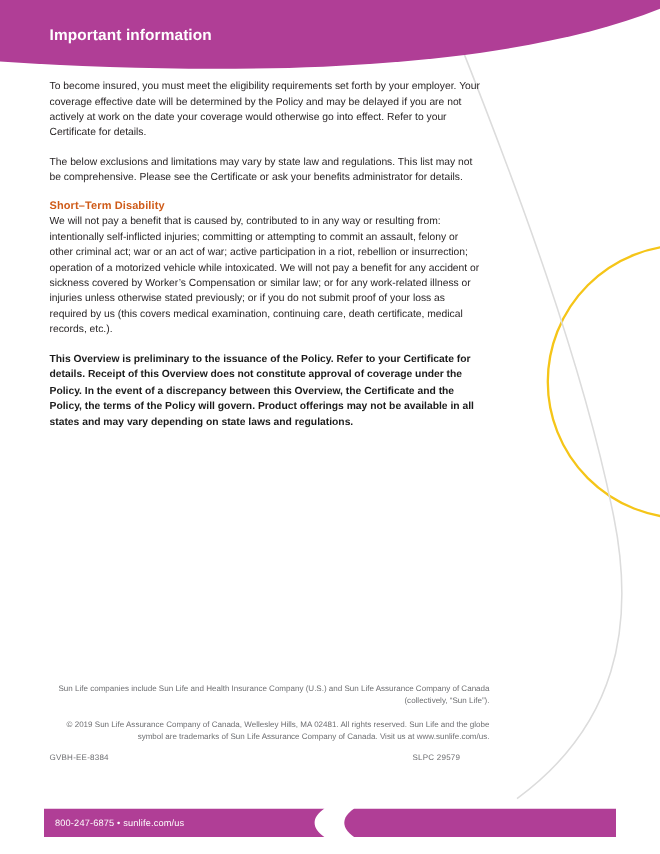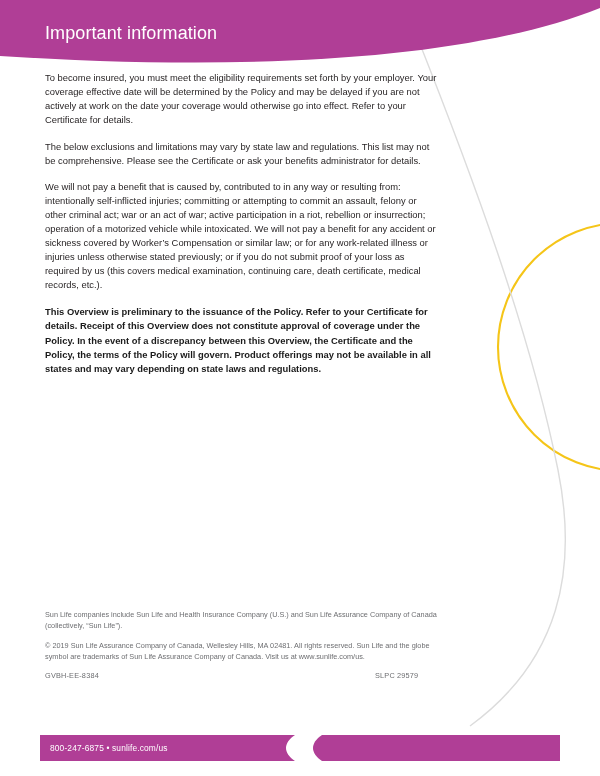--- a/index.html
+++ b/index.html
@@ -30,22 +30,22 @@
   #decor-back { z-index: 1; }
   #decor-front { z-index: 0; }
 
   
   .header-title {
     position: absolute;
     left: 45px;
     top: 23px;
     z-index: 4;
     color: #ffffff;
-    font-size: 18px;
-    font-weight: 400;
+    font-size: 14px;
+    font-weight: 700;
     letter-spacing: 0.1px;
     white-space: nowrap;
   }
 
   
   #content {
     position: absolute;
     left: 45px;
     top: 71px;
     width: 394px;
@@ -74,24 +74,25 @@
 
   
   #fineprint {
     position: absolute;
     left: 45px;
     top: 609px;
     width: 400px;
     z-index: 3;
   }
   .fp {
-    margin: 0 0 9px 0;
+    margin: 11px 0 9px 0;
     font-size: 7.3px;
     line-height: 11px;
     color: #6d6e71;
+    text-align: right;
   }
   .fp-ids {
     position: relative;
     margin: 4px 0 0 0;
     height: 12px;
   }
   .fp-left {
     position: absolute;
     left: 0;
     top: 0;
@@ -155,20 +156,21 @@
 
   <div class="header-title">Important information</div>
 
   <div id="content">
 
 
     <p class="para tight">To become insured, you must meet the eligibility requirements set forth by your employer. Your coverage effective date will be determined by the Policy and may be delayed if you are not actively at work on the date your coverage would otherwise go into effect. Refer to your Certificate for details.</p>
 
     <p class="para">The below exclusions and limitations may vary by state law and regulations. This list may not be comprehensive. Please see the Certificate or ask your benefits administrator for details.</p>
 
+    <h2 class="heading spaced">Short–Term Disability</h2>
     <p class="para tight">We will not pay a benefit that is caused by, contributed to in any way or resulting from: intentionally self-inflicted injuries; committing or attempting to commit an assault, felony or other criminal act; war or an act of war; active participation in a riot, rebellion or insurrection; operation of a motorized vehicle while intoxicated. We will not pay a benefit for any accident or sickness covered by Worker’s Compensation or similar law; or for any work-related illness or injuries unless otherwise stated previously; or if you do not submit proof of your loss as required by us (this covers medical examination, continuing care, death certificate, medical records, etc.).</p>
 
     <p class="para bold">This Overview is preliminary to the issuance of the Policy. Refer to your Certificate for details. Receipt of this Overview does not constitute approval of coverage under the Policy. In the event of a discrepancy between this Overview, the Certificate and the Policy, the terms of the Policy will govern. Product offerings may not be available in all states and may vary depending on state laws and regulations.</p>
   </div>
 
   <div id="fineprint">
     <p class="fp">Sun Life companies include Sun Life and Health Insurance Company (U.S.) and Sun Life Assurance Company of Canada (collectively, “Sun Life”).</p>
     <p class="fp">© 2019 Sun Life Assurance Company of Canada, Wellesley Hills, MA 02481. All rights reserved. Sun Life and the globe symbol are trademarks of Sun Life Assurance Company of Canada. Visit us at www.sunlife.com/us.</p>
     <div class="fp-ids">
       <span class="fp-left">GVBH-EE-8384</span>

